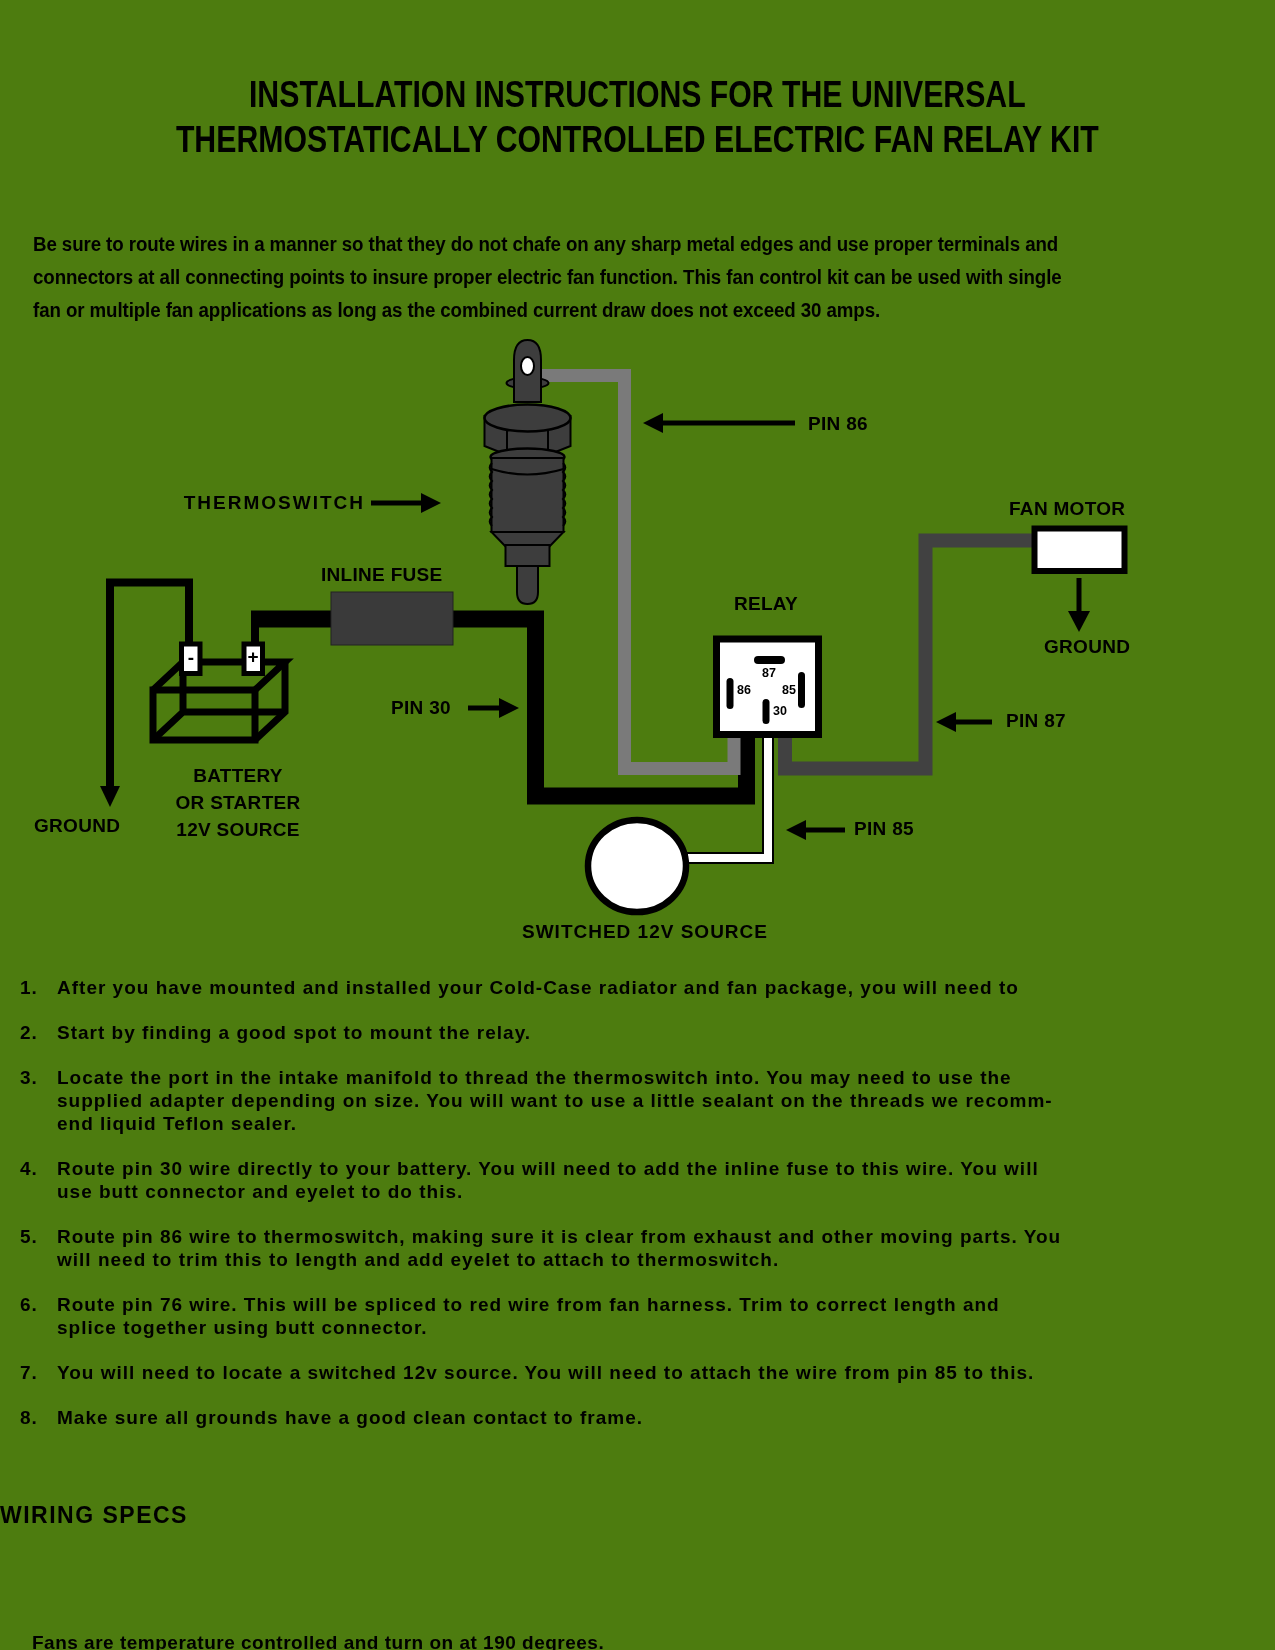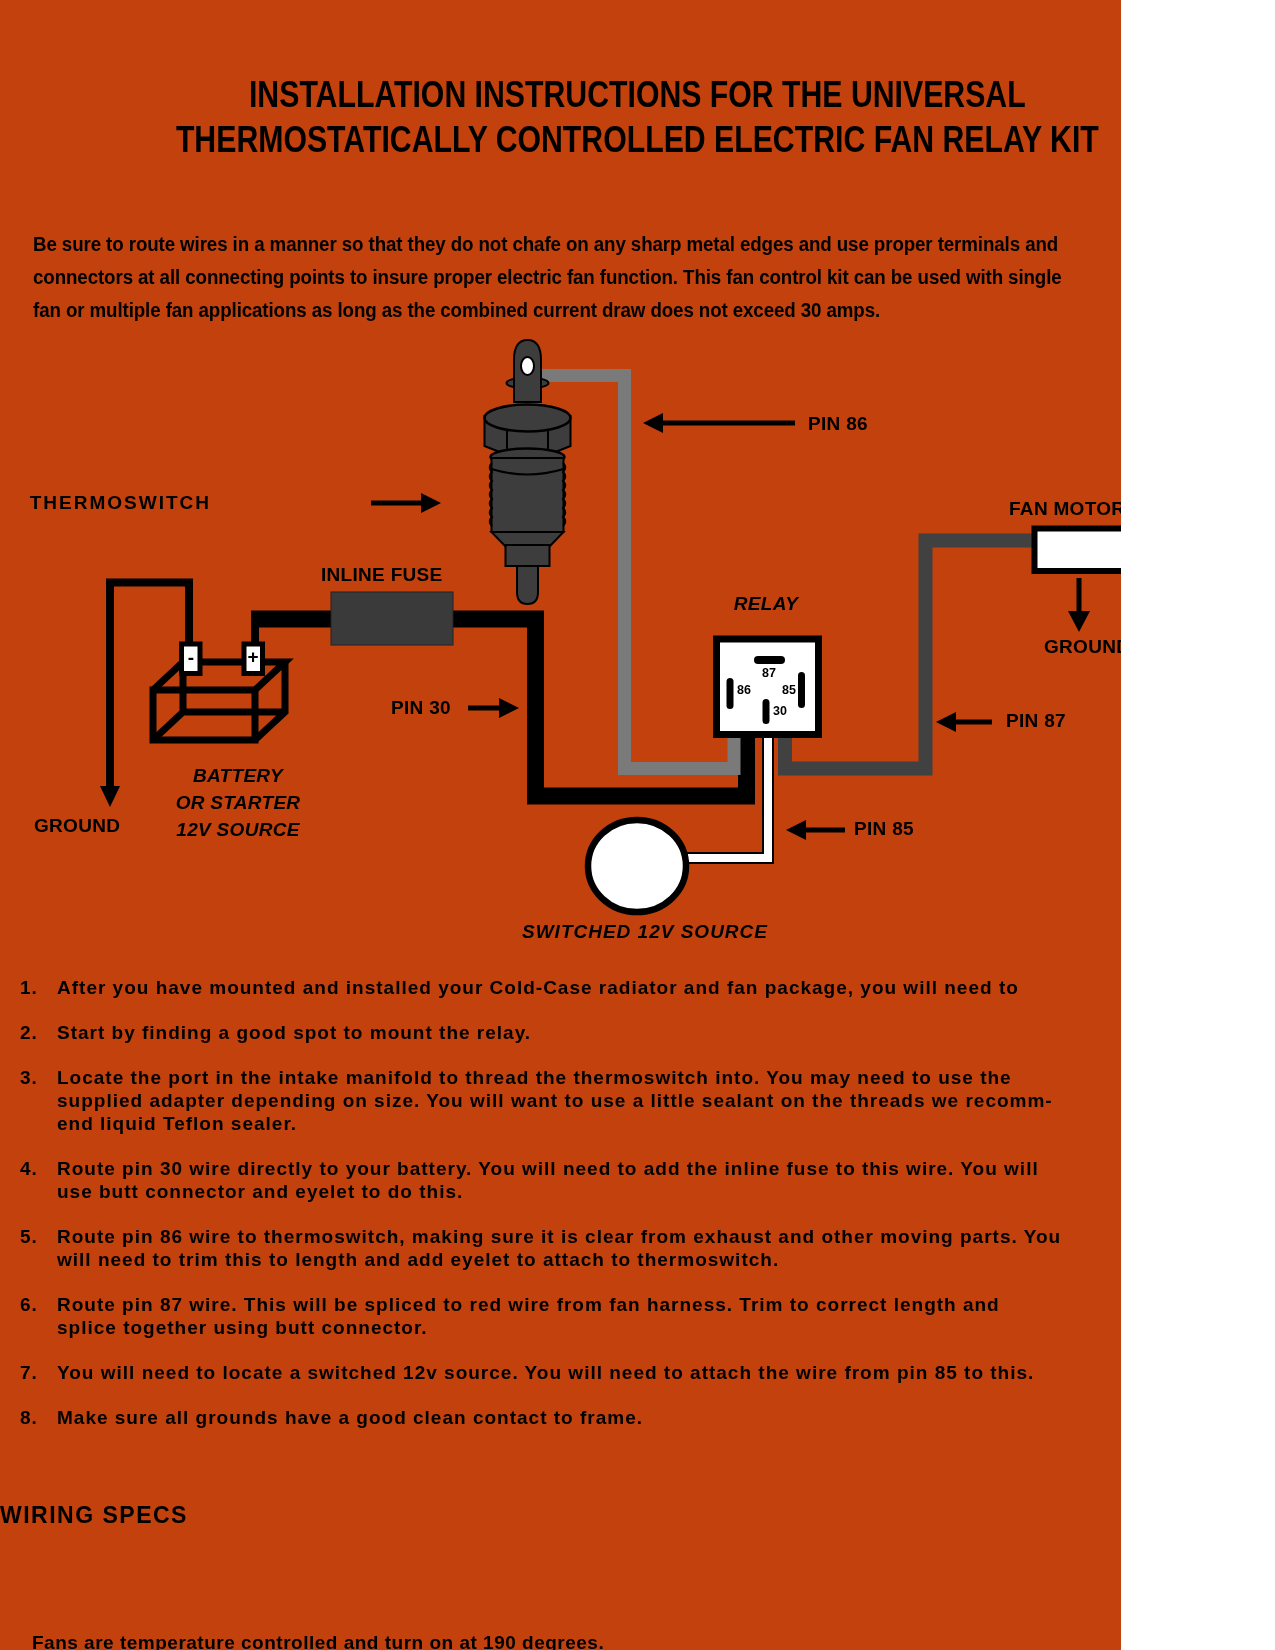--- a/index.html
+++ b/index.html
@@ -1,29 +1,29 @@
 <!DOCTYPE html>
 <html><head>
 <meta charset="utf-8">
 <style>
   html,body{margin:0;padding:0;background:#fff;}
-  #page{position:relative;width:1121px;height:1650px;background:#c2410c;overflow:hidden;
+  #page{position:relative;width:1275px;height:1650px;background:#4d7c0f;overflow:hidden;
         font-family:"Liberation Sans",sans-serif;color:#000;}
   
   .title{position:absolute;top:72px;left:0;width:1275px;text-align:center;
          font-weight:bold;font-size:36px;line-height:45px;}
   .title .tline{display:block;}
   .title .squeeze{display:inline-block;transform:scaleX(0.84);transform-origin:center;white-space:nowrap;}
   
   .intro{position:absolute;left:33px;top:228px;width:1240px;font-size:19.5px;font-weight:bold;
          line-height:33px;letter-spacing:-0.1px;transform:scaleX(0.96);transform-origin:left top;}
   
   #diagram-svg{position:absolute;left:0;top:330px;width:1275px;height:620px;}
   .dlabel{position:absolute;font-size:19px;font-weight:bold;white-space:nowrap;letter-spacing:0.3px;}
-  .dlabel.center{text-align:center;font-style:italic;}
+  .dlabel.center{text-align:center;}
   .pinlabel{position:absolute;font-size:12.5px;font-weight:bold;width:24px;text-align:center;}
   .terminal-glyph{position:absolute;width:18px;text-align:center;font-size:19px;font-weight:bold;line-height:26px;}
   
   .ilist{position:absolute;left:20px;top:976px;width:1240px;font-size:19px;font-weight:bold;
          line-height:23px;letter-spacing:1px;}
   .iitem{position:relative;padding-left:37px;margin-bottom:22px;}
   .inum{position:absolute;left:0;top:0;}
   
   .specs{position:absolute;left:0;width:1275px;text-align:left;font-weight:bold;}
   .specs-heading{top:1502px;font-size:23px;letter-spacing:1.5px;}
@@ -164,21 +164,21 @@
       <div>Route pin 30 wire directly to your battery. You will need to add the inline fuse to this wire. You will</div>
       <div>use butt connector and eyelet to do this.</div>
     </div>
     <div class="iitem">
       <span class="inum">5.</span>
       <div>Route pin 86 wire to thermoswitch, making sure it is clear from exhaust and other moving parts. You</div>
       <div>will need to trim this to length and add eyelet to attach to thermoswitch.</div>
     </div>
     <div class="iitem">
       <span class="inum">6.</span>
-      <div>Route pin 87 wire. This will be spliced to red wire from fan harness. Trim to correct length and</div>
+      <div>Route pin 76 wire. This will be spliced to red wire from fan harness. Trim to correct length and</div>
       <div>splice together using butt connector.</div>
     </div>
     <div class="iitem">
       <span class="inum">7.</span>
       <div>You will need to locate a switched 12v source. You will need to attach the wire from pin 85 to this.</div>
     </div>
     <div class="iitem">
       <span class="inum">8.</span>
       <div>Make sure all grounds have a good clean contact to frame.</div>
     </div>

